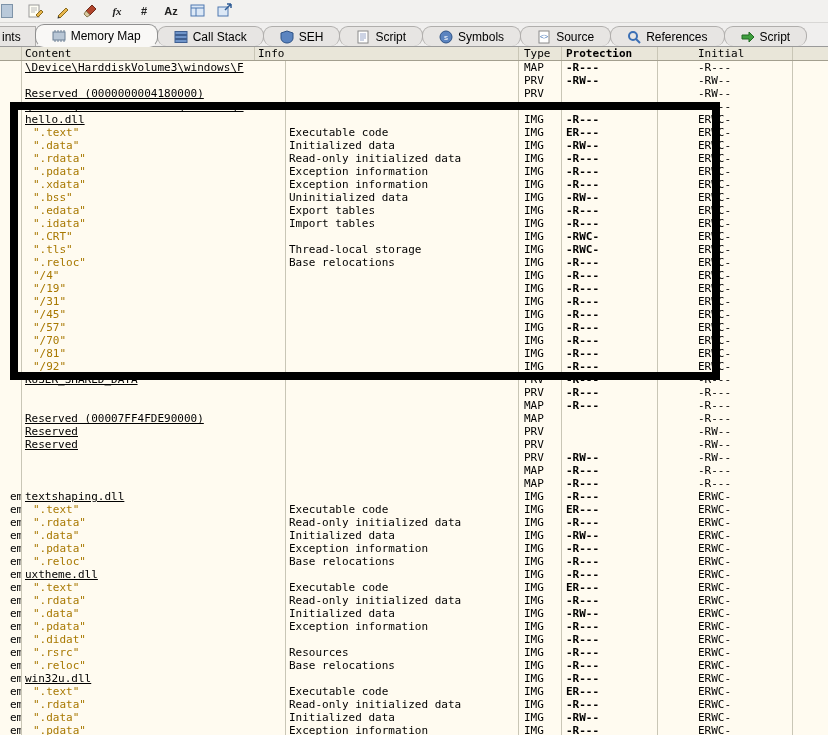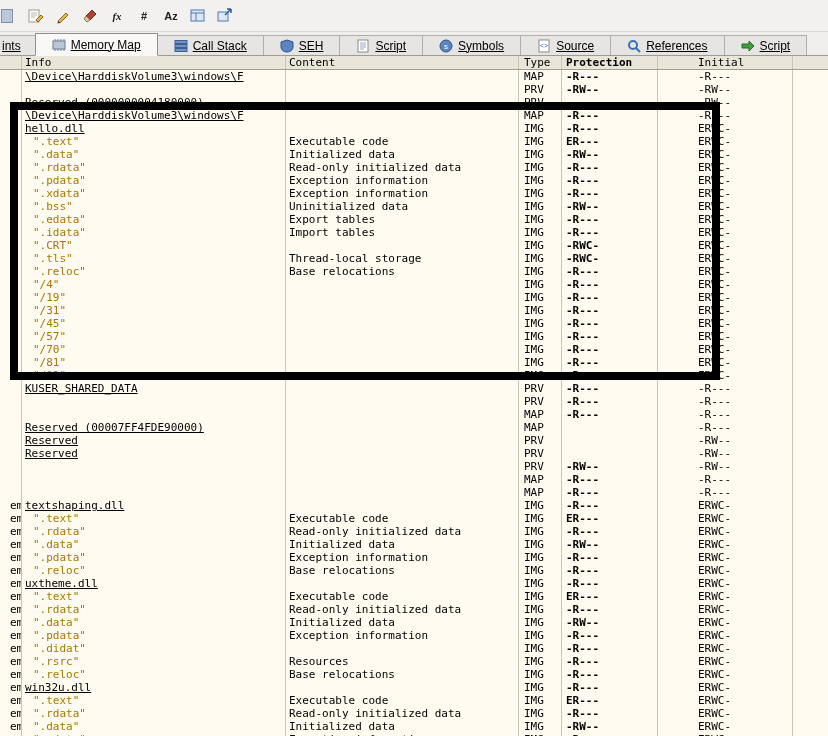--- a/index.html
+++ b/index.html
@@ -1,34 +1,34 @@
 <!DOCTYPE html>
 <html><head>
 <meta charset="utf-8">
 <style>
   * { margin:0; padding:0; box-sizing:border-box; }
   html,body { width:828px; height:736px; overflow:hidden; background:#fff; }
   .app { position:relative; width:828px; height:736px; overflow:hidden; font-family:"Liberation Sans",sans-serif; }
 
   
-  .toolbar { height:32px; background:#f2f1ef; border-bottom:1px solid #d8d7d5;
+  .toolbar { height:23px; background:#f2f1ef; border-bottom:1px solid #d8d7d5;
              display:flex; align-items:center; gap:9px; overflow:hidden; }
   .tbi { min-width:18px; height:18px; display:flex; align-items:center; justify-content:center;
          font-size:11px; color:#222; cursor:default; }
   .tbi.text-glyph { font-family:"Liberation Serif",serif; font-style:italic; font-weight:bold; }
   .tbi.plain { font-family:"Liberation Sans",sans-serif; font-style:normal; font-weight:bold; }
   .clipped { width:12px; height:14px; background:#b9c9da; border:1px solid #7e93a8; margin-left:-5px; }
 
   
   .tabbar { height:24px; background:#f0efee; border-bottom:1px solid #9a9a9a;
             display:flex; align-items:flex-end; position:relative; z-index:2; white-space:nowrap; }
   .tab { display:inline-flex; align-items:center; height:20px; padding:0 16px;
          background:#e7e5e3; border:1px solid #b0aeac; border-bottom:none;
-         font-size:12px; color:#000; position:relative; cursor:default;text-decoration:underline; }
-  .tab + .tab { margin-left:-1px; }
+         font-size:12px; color:#000; position:relative; cursor:default; }
+  .tab + .tab { margin-left:-1px;border-radius:9px; }
   .tab.first { border-left:none; padding-left:2px; padding-right:14px; }
   .tab.selected { background:#f9f8f6; height:23px; margin-bottom:-1px;
                   border:1px solid #8f8f8f; border-bottom:1px solid #f9f8f6; z-index:3; }
   .ticon { margin-right:5px; display:inline-flex; width:14px; height:14px; }
 
   
   .thead { display:flex; height:14px; background:#e9e6d9; border-bottom:1px solid #a39f8f;
            font-weight:bold; }
   .cell { border-right:1px solid #c9c6b6; height:100%; overflow:hidden; white-space:pre;
           padding-left:3px; font:11px "DejaVu Sans Mono",monospace; line-height:13px; color:#000; }
@@ -178,22 +178,22 @@
             <path d="M1 5h7V2l5 5-5 5V9H1Z" fill="#3f9e3f" stroke="#236b23"></path>
           </svg>
       </span>
       <span>Script</span>
     </div>
   </div>
 
   <div>
     <div class="thead">
       <div class="cell party"></div>
+      <div class="cell content">Content</div>
       <div class="cell info">Info</div>
-      <div class="cell content">Content</div>
       <div class="cell type">Type</div>
       <div class="cell protection">Protection</div>
       <div class="cell initial">Initial</div>
       <div class="cell spare"></div>
     </div>
     <div class="tbody">
         <div class="trow">
           <div class="cell party"><span></span></div>
           <div class="cell info"><span class="u">\Device\HarddiskVolume3\windows\F</span></div>
           <div class="cell content"><span></span></div>

